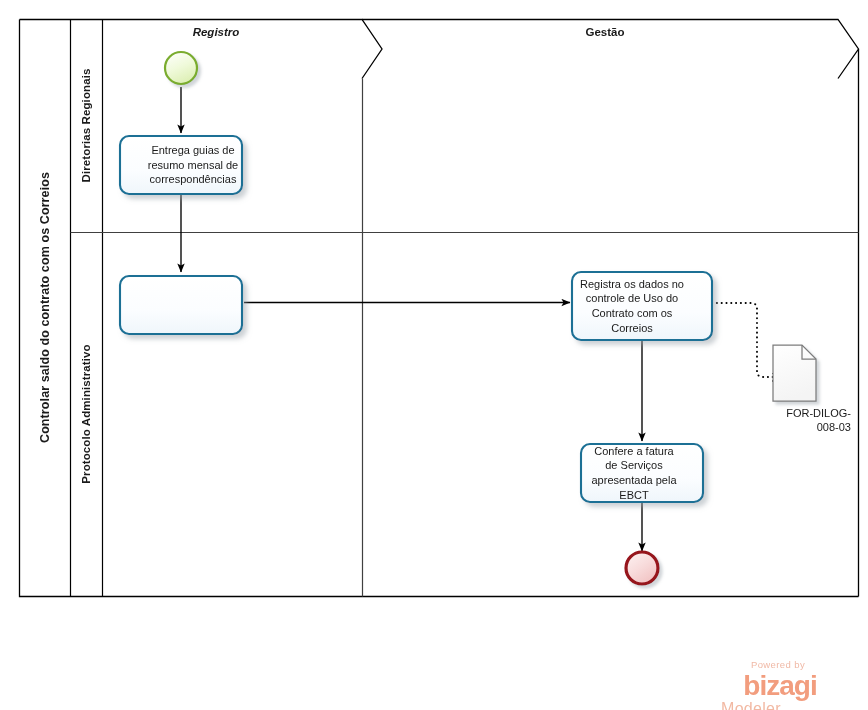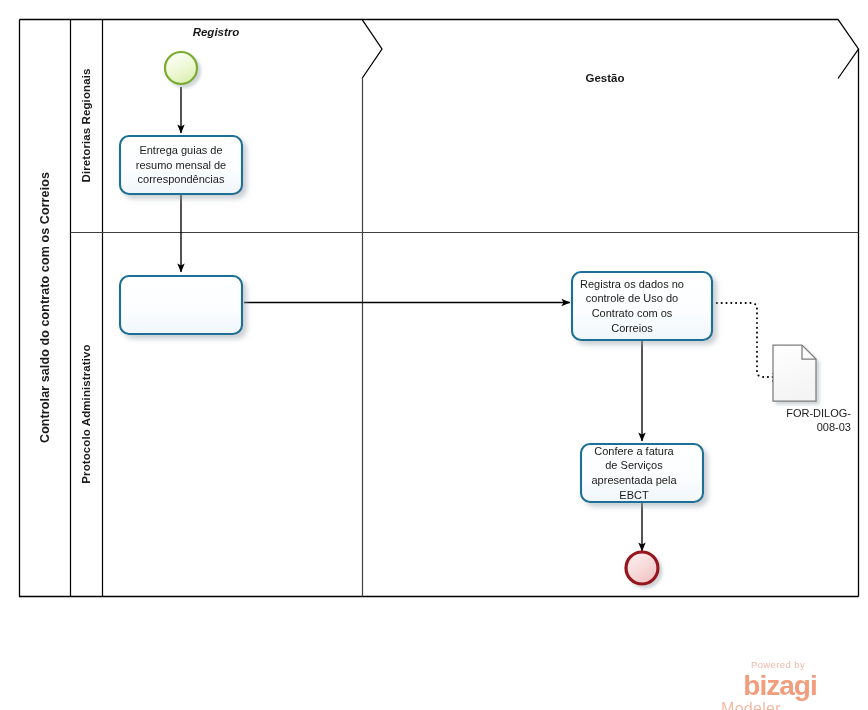--- a/index.html
+++ b/index.html
@@ -225,23 +225,23 @@
   </svg>
 
   <div class="pool-title" style="top:596px; left:19px; width:577px; height:51px;">Controlar saldo do contrato com os Correios</div>
 
   <div class="lane-title" style="top:232px; left:70px; width:213px; height:32px;">Diretorias Regionais</div>
 
   <div class="lane-title" style="top:596px; left:70px; width:364px; height:32px;">Protocolo Administrativo</div>
 
   <div class="phase-title" style="left:103px; width:226px;font-style:italic;">Registro</div>
 
-  <div class="phase-title" style="left:363px; width:484px;margin-top:46px;">Gestão</div>
-
-  <div class="task-label" style="left:120px; top:136px; width:122px; height:58px;">Entrega guias de resumo mensal de correspondências</div>
+  <div class="phase-title" style="left:363px; width:484px;">Gestão</div>
+
+  <div class="task-label" style="left:132px; top:136px; width:122px; height:58px;">Entrega guias de resumo mensal de correspondências</div>
 
 
   <div class="task-label" style="left:572px; top:272px; width:120px; height:68px;">Registra os dados no controle de Uso do Contrato com os Correios</div>
 
   <div class="task-label" style="left:581px; top:444px; width:106px; height:58px;">Confere a fatura de Serviços apresentada pela EBCT</div>
 
   <div class="doc-label" style="left:739px; top:406px; width:112px;">
     <div>FOR-DILOG-</div>
     <div>008-03</div>
   </div>

